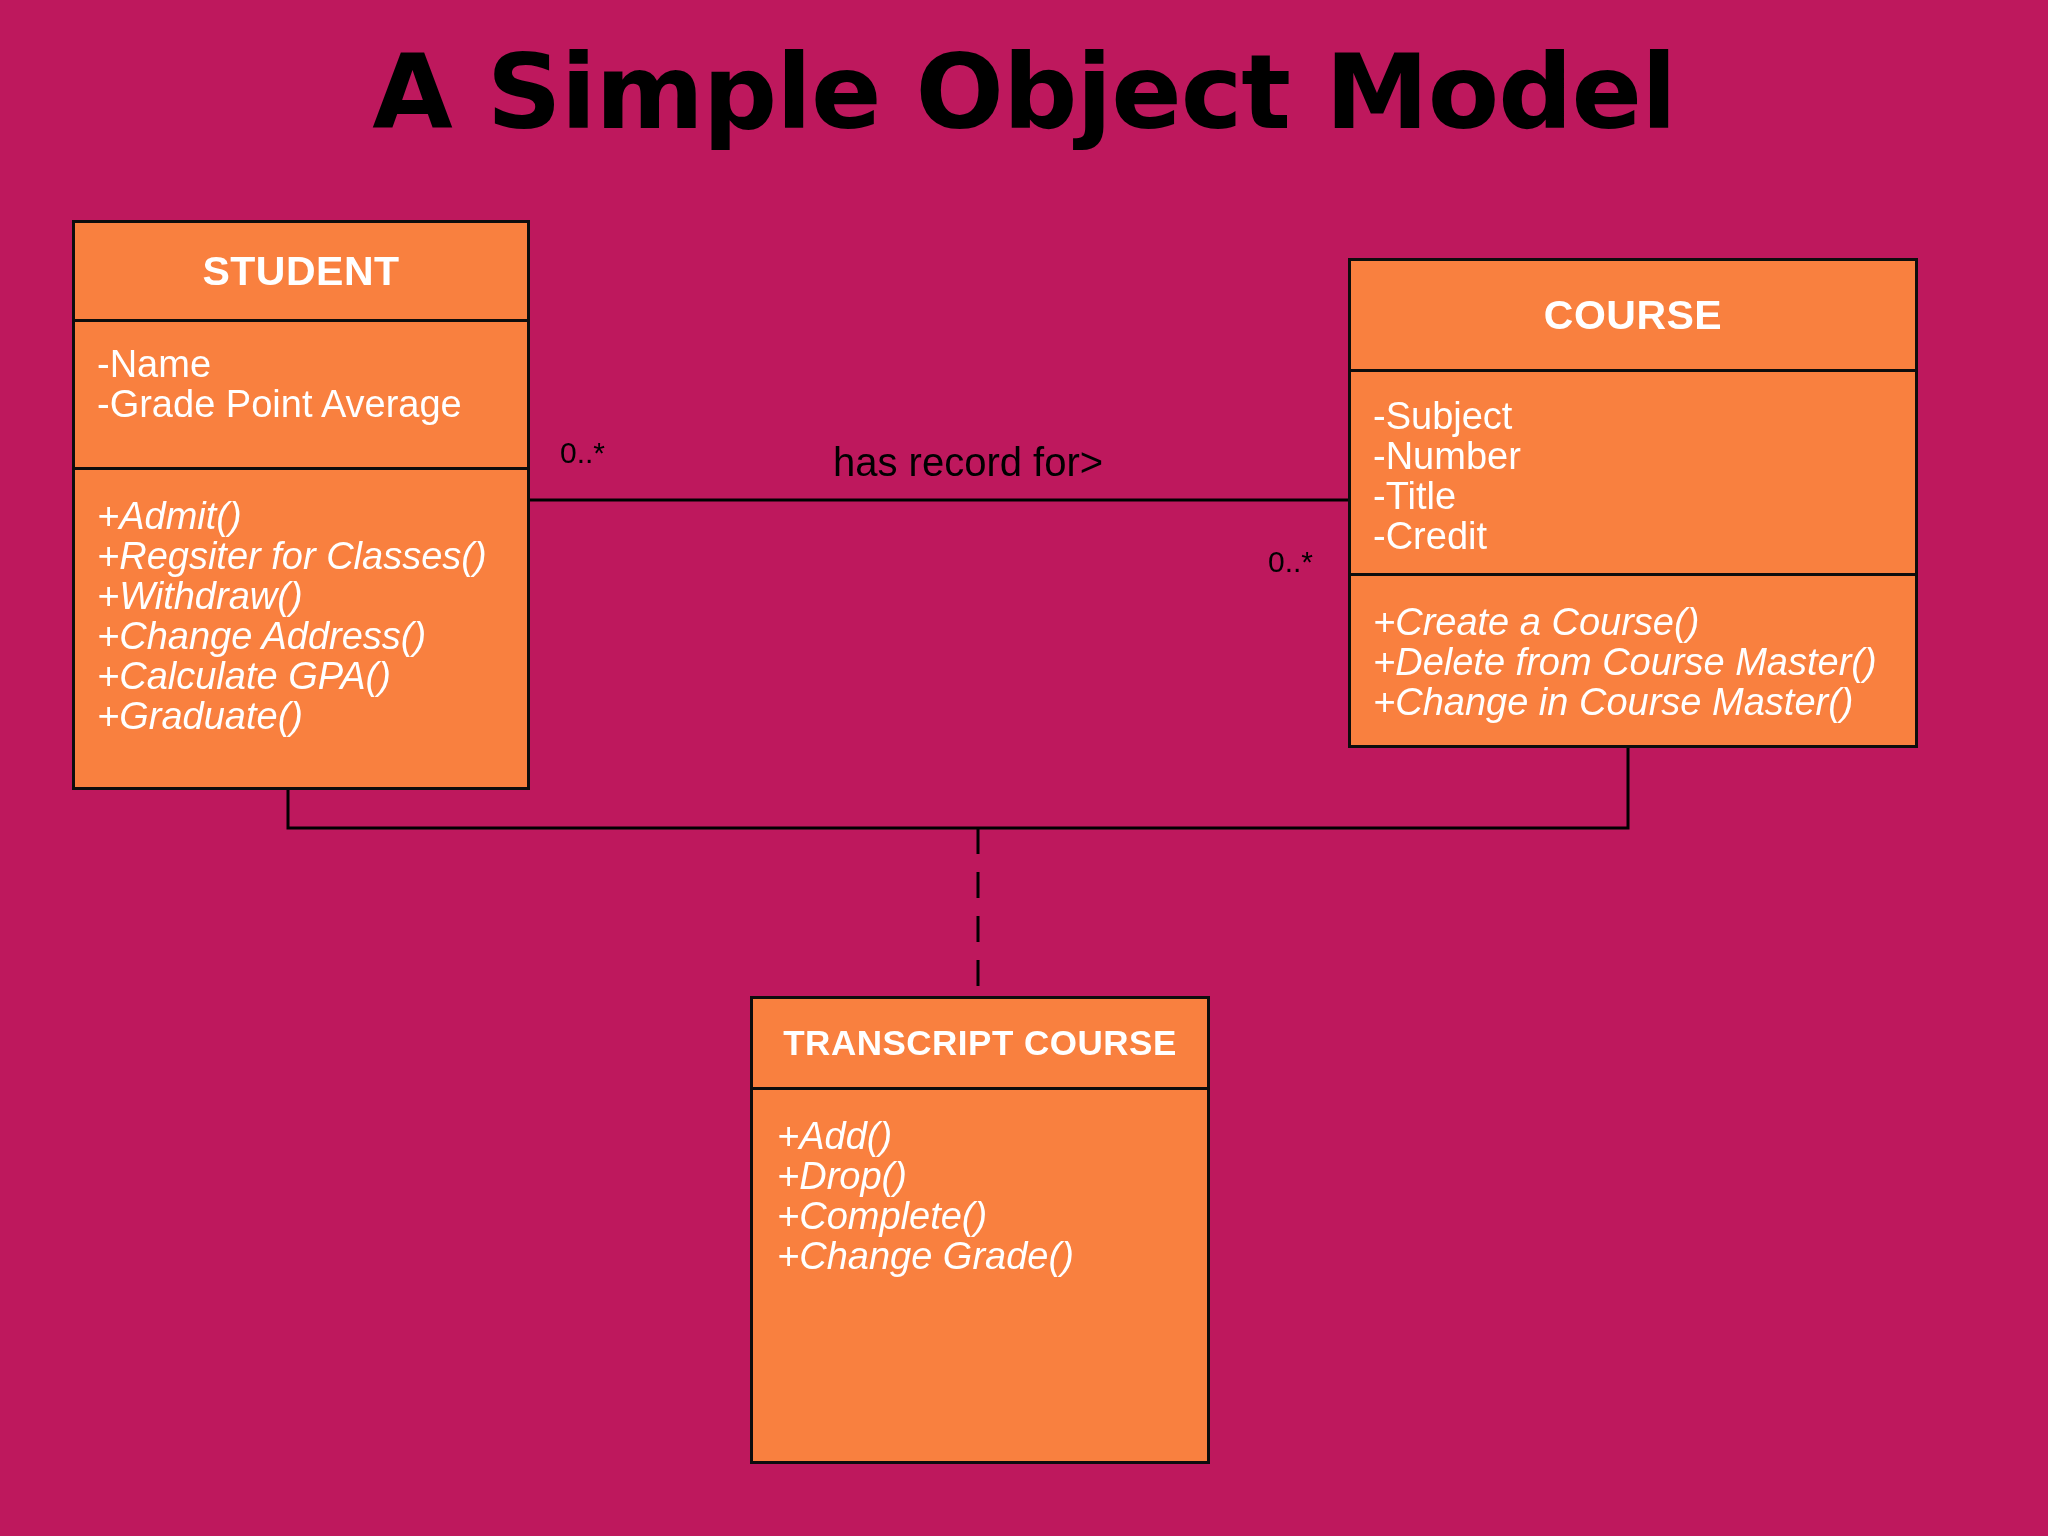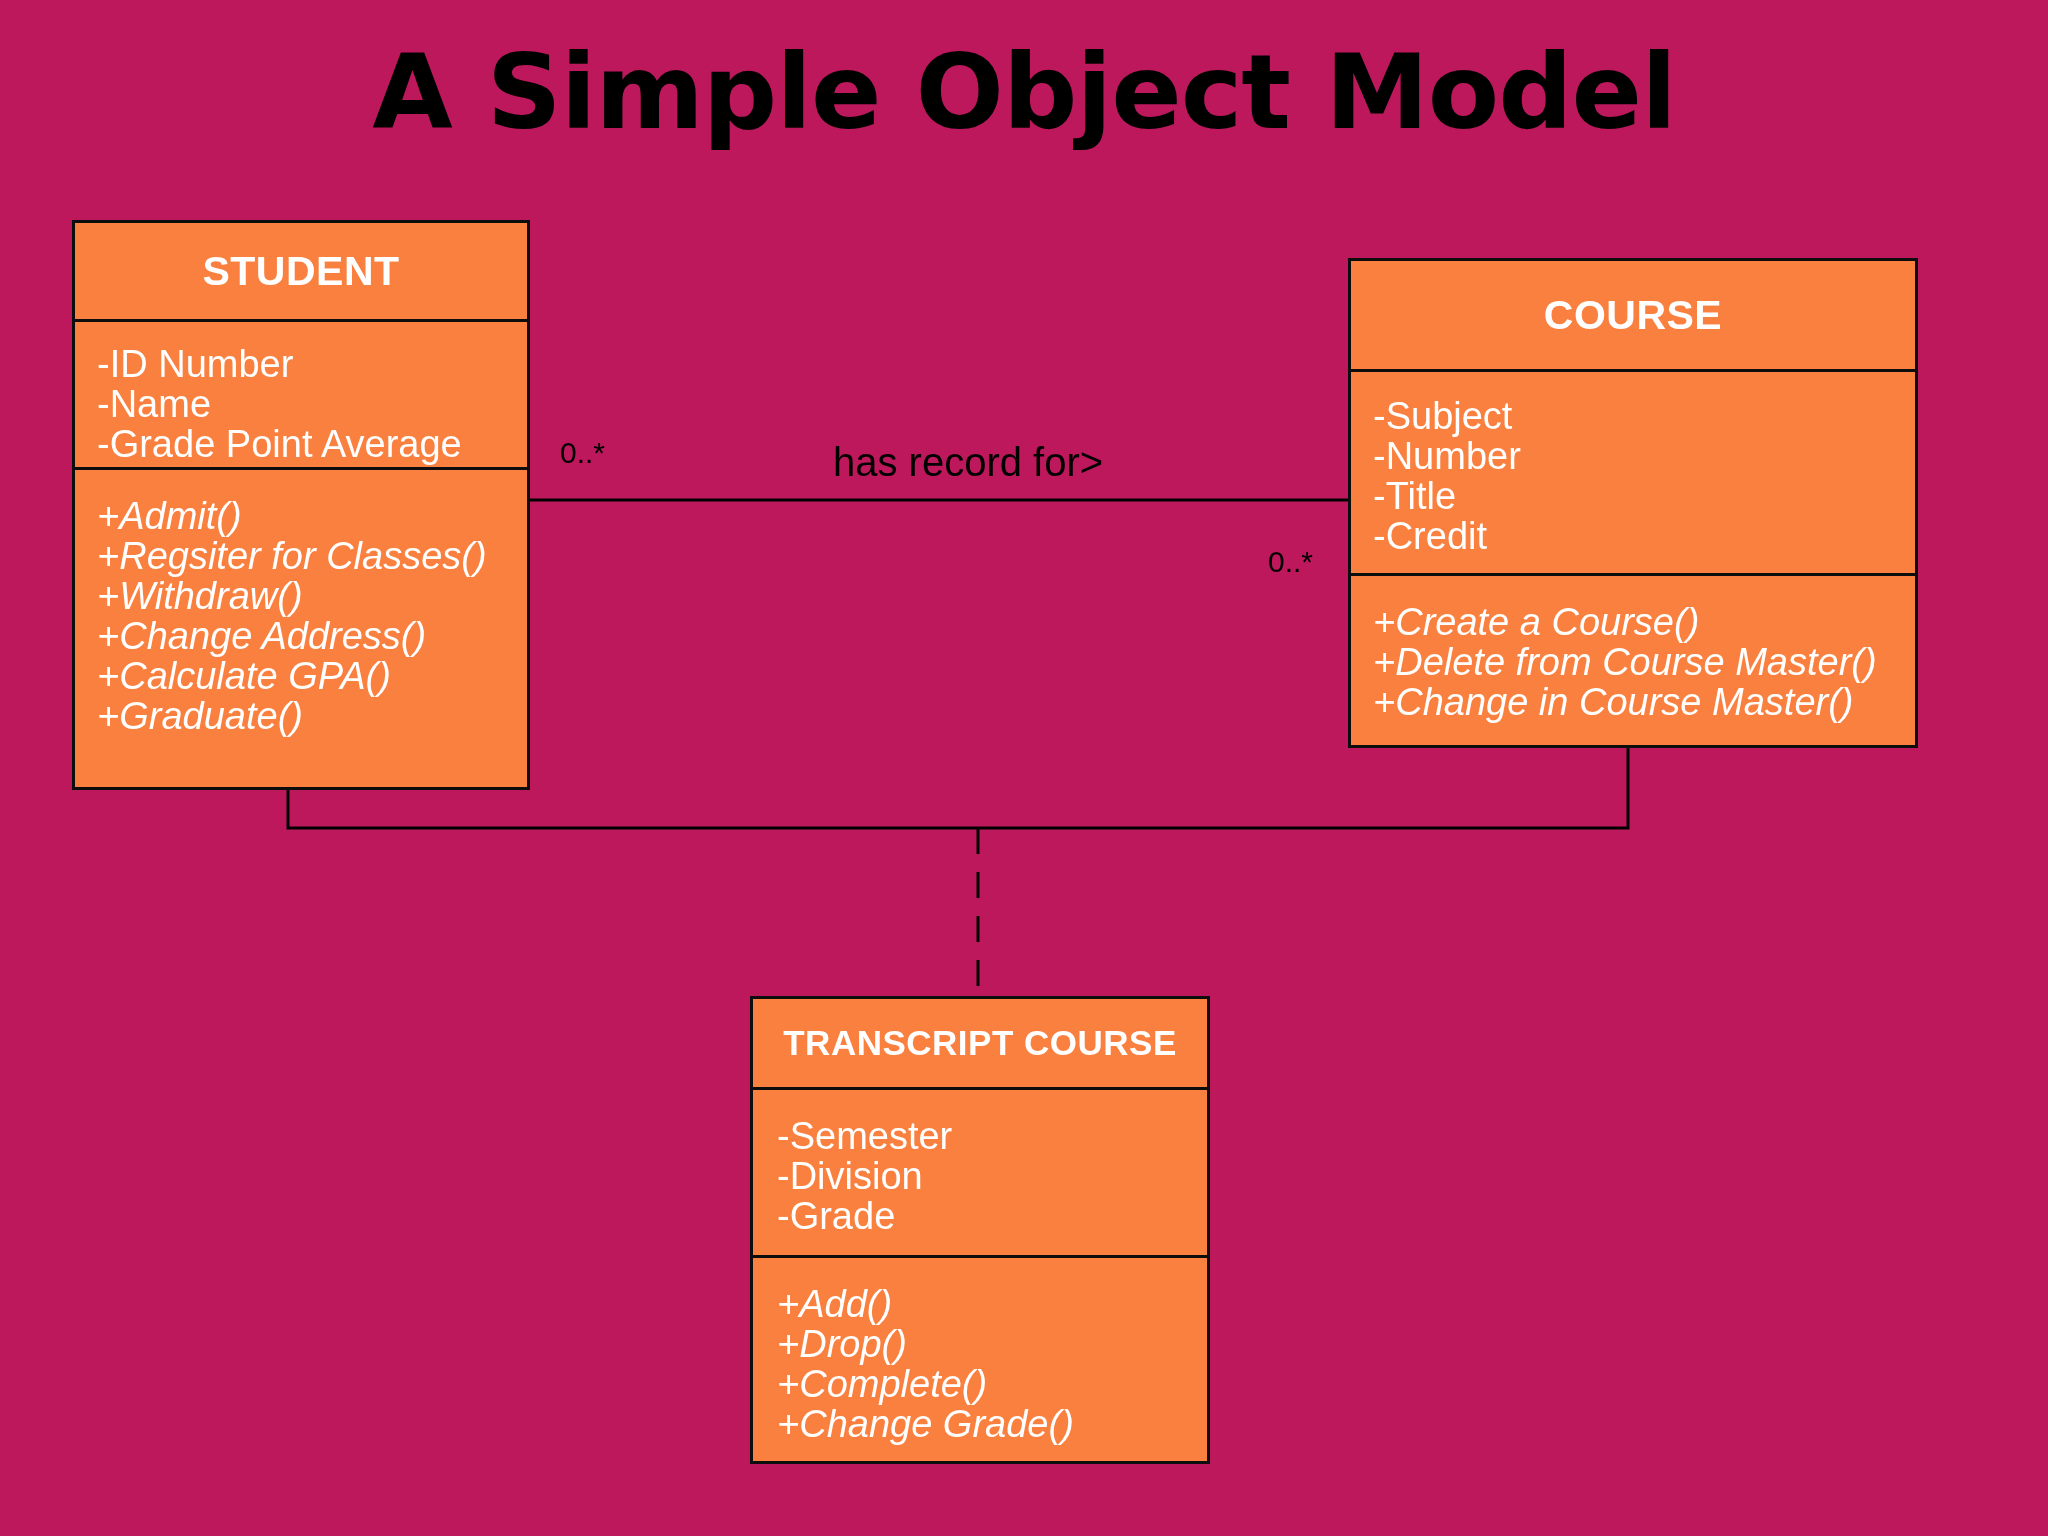--- a/index.html
+++ b/index.html
@@ -116,21 +116,20 @@
 
   <div class="assoc-label" style="left:833px; top:440px;">has record for&gt;</div>
 
   <div class="multiplicity" style="left:1268px; top:545px;">0..*</div>
 
   <div class="uml-class" style="left:72px; top:220px; width:458px; height:570px;">
     <div class="uml-compartment uml-name" style="height:96px; font-size:41px;">
       <span>STUDENT</span>
     </div>
     <div class="uml-compartment divider-top" style="height:148px; padding:22px 0 0 22px;">
-      <div class="uml-line"> -ID Number</div>
       <div class="uml-line">-Name</div>
       <div class="uml-line">   -Grade Point Average</div>
     </div>
     <div class="uml-compartment divider-top" style="height:320px; padding:26px 8px 0 22px;">
       <div class="uml-line op"> +Admit()</div>
       <div class="uml-line op">   +Regsiter for Classes()</div>
       <div class="uml-line op"> +Withdraw()</div>
       <div class="uml-line op">  +Change Address()</div>
       <div class="uml-line op">  +Calculate GPA()</div>
       <div class="uml-line op"> +Graduate()</div>
@@ -151,25 +150,20 @@
       <div class="uml-line op"> +Create a Course()</div>
       <div class="uml-line op">   +Delete from Course Master()</div>
       <div class="uml-line op">  +Change in Course Master()</div>
     </div>
   </div>
 
   <div class="uml-class" style="left:750px; top:996px; width:460px; height:468px;">
     <div class="uml-compartment uml-name" style="height:88px; font-size:35px;">
       <span>TRANSCRIPT COURSE</span>
     </div>
-    <div class="uml-compartment divider-top" style="height:168px; padding:26px 0 0 24px;">
-      <div class="uml-line"> -Semester</div>
-      <div class="uml-line">-Division</div>
-      <div class="uml-line">-Grade</div>
-    </div>
     <div class="uml-compartment divider-top" style="height:212px; padding:26px 8px 0 24px;">
       <div class="uml-line op"> +Add()</div>
       <div class="uml-line op">+Drop()</div>
       <div class="uml-line op">  +Complete()</div>
       <div class="uml-line op">   +Change Grade()</div>
     </div>
   </div>
 
 </div>
 

